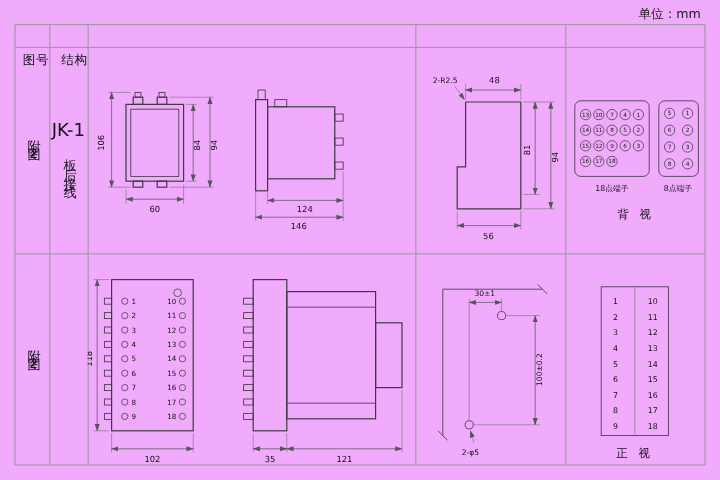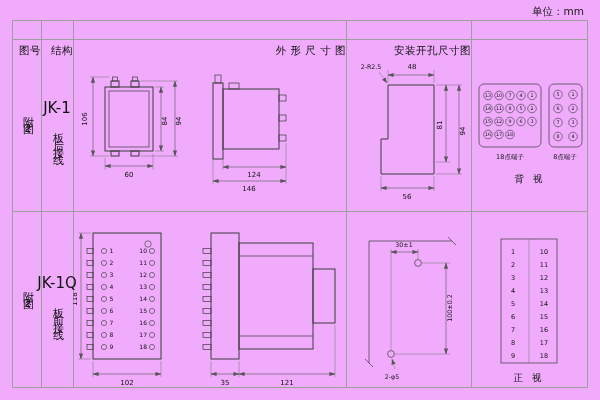--- a/index.html
+++ b/index.html
@@ -40,22 +40,20 @@
 
     <div class="vl" style="left:28px"></div>
     <div class="vl" style="left:60px"></div>
     <div class="vl" style="left:333px"></div>
     <div class="vl" style="left:458px"></div>
     <div class="hl" style="top:18px"></div>
     <div class="hl" style="top:190px"></div>
 
     <div class="hc" style="left:0;width:28px">图号</div>
     <div class="hc" style="left:28px;width:32px">结构</div>
-    <div class="hc" style="left:60px;width:273px">外 形 尺 寸 图</div>
-    <div class="hc" style="left:333px;width:125px">安装开孔尺寸图</div>
 
     <div class="cell" style="left:0;top:18px;width:28px;height:172px">
       <span class="vtext">附图2</span>
     </div>
     <div class="cell struct" style="left:28px;top:18px;width:32px;height:172px">
       <span class="model">JK-1</span>
       <span class="vtext">板后接线</span>
     </div>
 
     <svg class="draw" style="left:60px;top:18px" width="273" height="172" viewBox="0 0 273 172">
@@ -210,24 +208,20 @@
             <text x="102" y="99.2" class="tn" text-anchor="middle">4</text>
           </g>
         <text x="94" y="120" class="lbl">8点端子</text>
       </g>
       <text x="59" y="143" class="view">背 视</text>
     </svg>
 
     <div class="cell" style="left:0;top:190px;width:28px;height:178px">
       <span class="vtext">附图2</span>
     </div>
-    <div class="cell struct" style="left:28px;top:190px;width:32px;height:178px">
-      <span class="model">JK-1Q</span>
-      <span class="vtext">板前接线</span>
-    </div>
 
     <svg class="draw" style="left:60px;top:190px" width="273" height="178" viewBox="0 0 273 178">
       <g>
         <rect x="20" y="22" width="68" height="126" class="ln"></rect>
         <circle cx="75" cy="33" r="3.2" class="oc"></circle>
         <g id="gFL">
             <rect x="14" y="37.5" width="6" height="5" class="ln2"></rect>
             <circle cx="31" cy="40" r="2.6" class="oc"></circle>
             <text x="36.5" y="42.1" class="tn2">1</text>
             <rect x="14" y="49.5" width="6" height="5" class="ln2"></rect>

